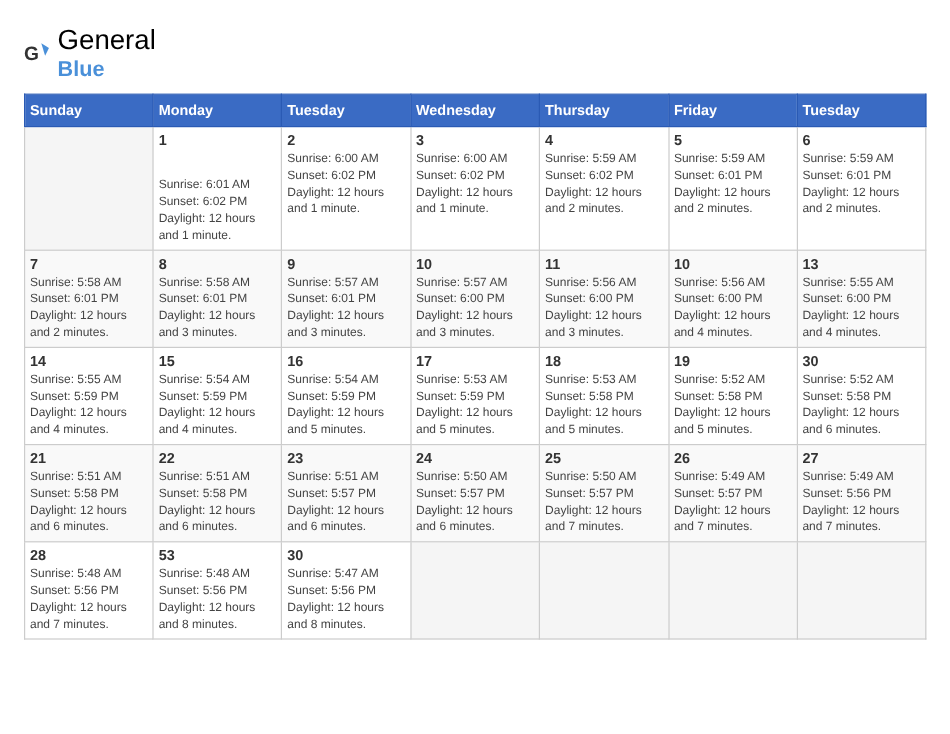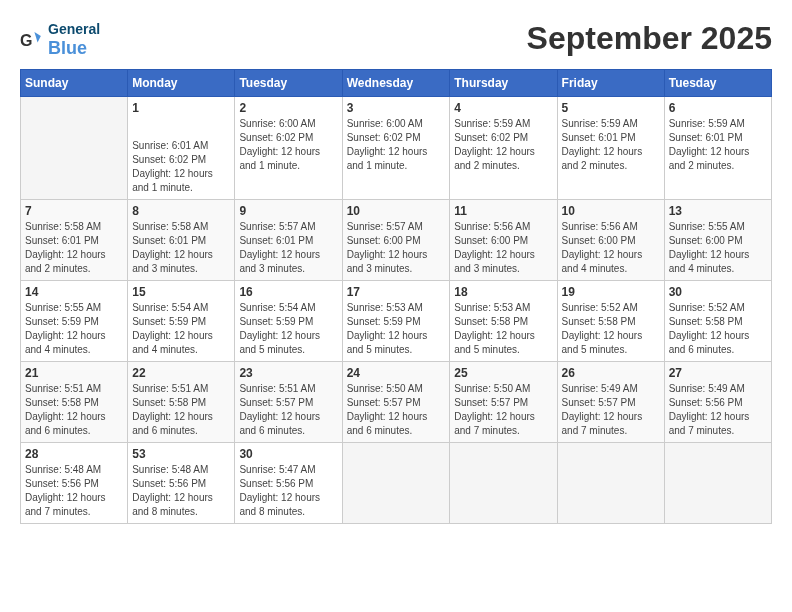--- a/index.html
+++ b/index.html
@@ -15,23 +15,23 @@
       justify-content: space-between;
       align-items: flex-start;
       margin-bottom: 10px;
     }
     .logo {
       display: flex;
       align-items: center;
       gap: 4px;
     }
     .logo-text-general {
-      font-size: 14px;
-      font-weight: bold;
-      color: #0c4a6e;
+      font-size: 23px;
+      font-weight: normal;
+      color: #000000;
     }
     .logo-text-blue {
       font-size: 18px;
       font-weight: bold;
       color: #4a90d9;
       margin-top: 16px;
     }
     .logo-icon {
       width: 24px;
       height: 24px;
@@ -100,21 +100,20 @@
     <svg class="logo-icon" viewBox="0 0 30 30">
       <text x="0" y="22" font-size="20" fill="#333" font-weight="bold">G</text>
       <path d="M18 5 L26 10 L22 18" fill="#4a90d9"></path>
     </svg>
     <div>
       <span class="logo-text-general">General</span><br>
       <span class="logo-text-blue">Blue</span>
     </div>
   </div>
   <div class="title-area">
-    <div class="month-title">September 2025</div>
   </div>
 </div>
 
 <table>
   <thead>
     <tr id="header-row">
     <th>Sunday</th>
         <th>Monday</th>
         <th>Tuesday</th>
         <th>Wednesday</th>

